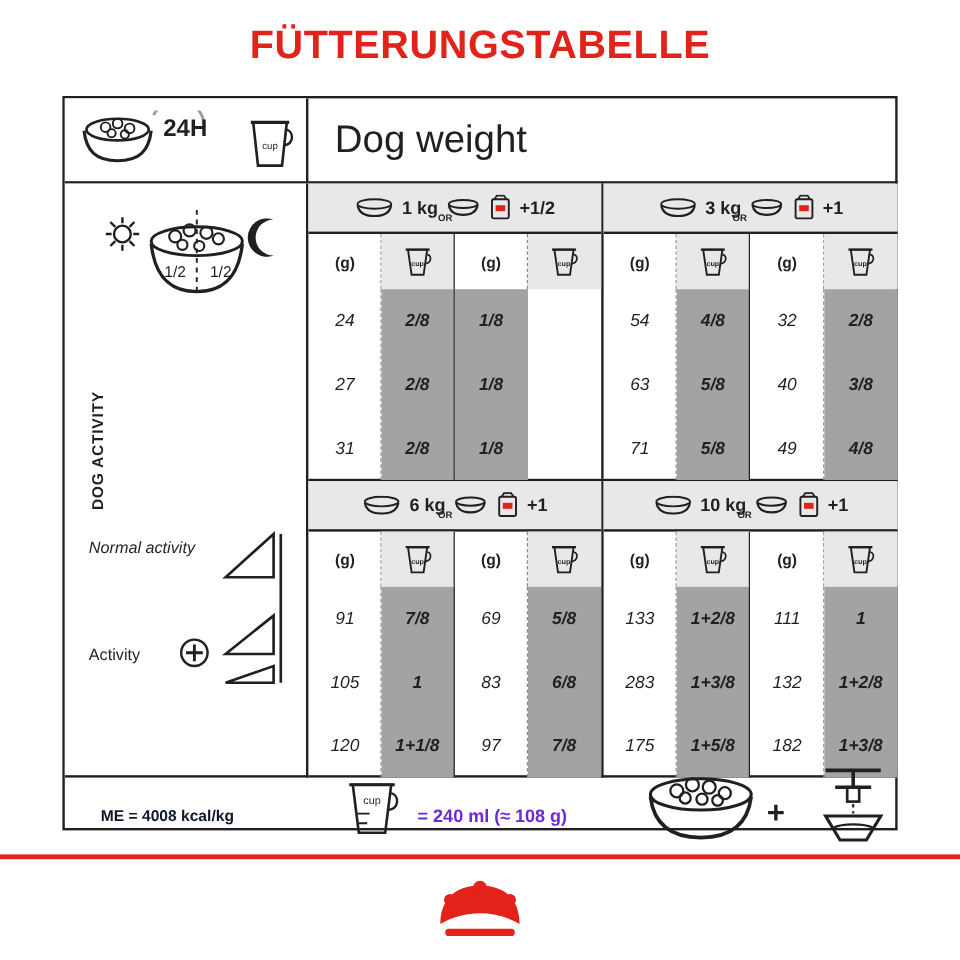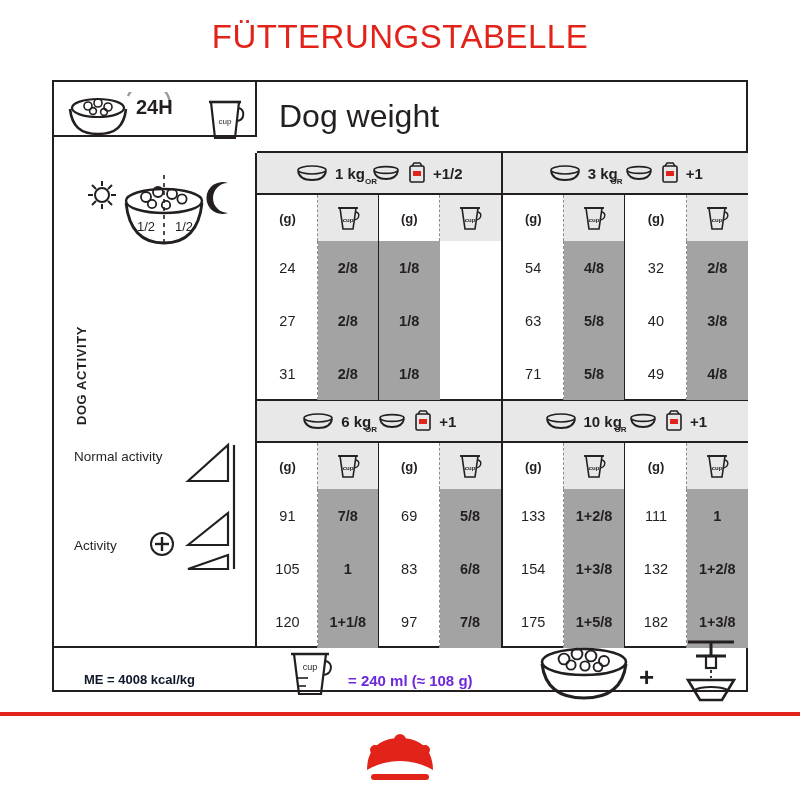--- a/index.html
+++ b/index.html
@@ -23,41 +23,41 @@
   }
   
   .title {
     position: absolute;
     top: 18px;
     left: 0;
     width: 800px;
     text-align: center;
     color: #e2231a;
     font-size: 33px;
-    font-weight: normal;
+    font-weight: bold;
     letter-spacing: 0.5px;
   }
   
   .table-wrap {
     position: absolute;
     left: 52px;
     top: 80px;
     width: 696px;
     height: 612px;
     border: 2px solid #231f20;
     box-sizing: border-box;
     background: #ffffff;
   }
   
   .corner {
     position: absolute;
     left: 0;
     top: 0;
     width: 203px;
-    height: 55px;
+    height: 71px;
     border-right: 2px solid #231f20;
     border-bottom: 2px solid #231f20;
     box-sizing: border-box;
     background: #ffffff;
   }
   .corner .bowl24 {
     position: absolute;
     left: 12px;
     top: 10px;
     width: 120px;
@@ -116,20 +116,21 @@
     font-weight: bold;
     letter-spacing: 0.6px;
     color: #231f20;
   }
   .act-normal {
     position: absolute;
     left: 20px;
     top: 296px;
     font-size: 13.5px;
     color: #231f20;
+    font-style: italic;
   }
   .act-plus {
     position: absolute;
     left: 20px;
     top: 385px;
     font-size: 13.5px;
     color: #231f20;
   }
   
   .grid {
@@ -192,20 +193,21 @@
     height: 46px;
     display: flex;
     border-bottom: 0;
     box-sizing: border-box;
   }
   .cells { display: flex; height: 159px; }
   .col {
     width: 25%;
     box-sizing: border-box;
     position: relative;
+    font-style: italic;
   }
   .col.shaded { background: #a3a3a3; }
   .col.dashed-right::after {
     content: "";
     position: absolute;
     right: 0;
     top: 0;
     bottom: 0;
     border-right: 1px dashed #8d8d8d;
   }
@@ -611,21 +613,21 @@
                   <path d="M5 5 L21 5 L18 26 L8 26 Z" fill="none" stroke="#231f20" stroke-width="1.6"></path>
                   <path d="M3 5 L23 5" stroke="#231f20" stroke-width="1.8"></path>
                   <path d="M21 9 C25 10, 25 16, 19 17" fill="none" stroke="#231f20" stroke-width="1.4"></path>
                   <text x="13" y="19" font-size="6" font-family="Liberation Sans, sans-serif" text-anchor="middle" fill="#231f20">cup</text>
                 </svg>
               </div>
             </div>
             <div class="cells">
               <div class="col dashed-right">
                 <div class="valcell">133</div>
-                <div class="valcell">154</div>
+                <div class="valcell">283</div>
                 <div class="valcell">175</div>
               </div>
               <div class="col shaded solid-right">
                 <div class="valcell bold">1+2/8</div>
                 <div class="valcell bold">1+3/8</div>
                 <div class="valcell bold">1+5/8</div>
               </div>
               <div class="col dashed-right">
                 <div class="valcell">111</div>
                 <div class="valcell">132</div>

